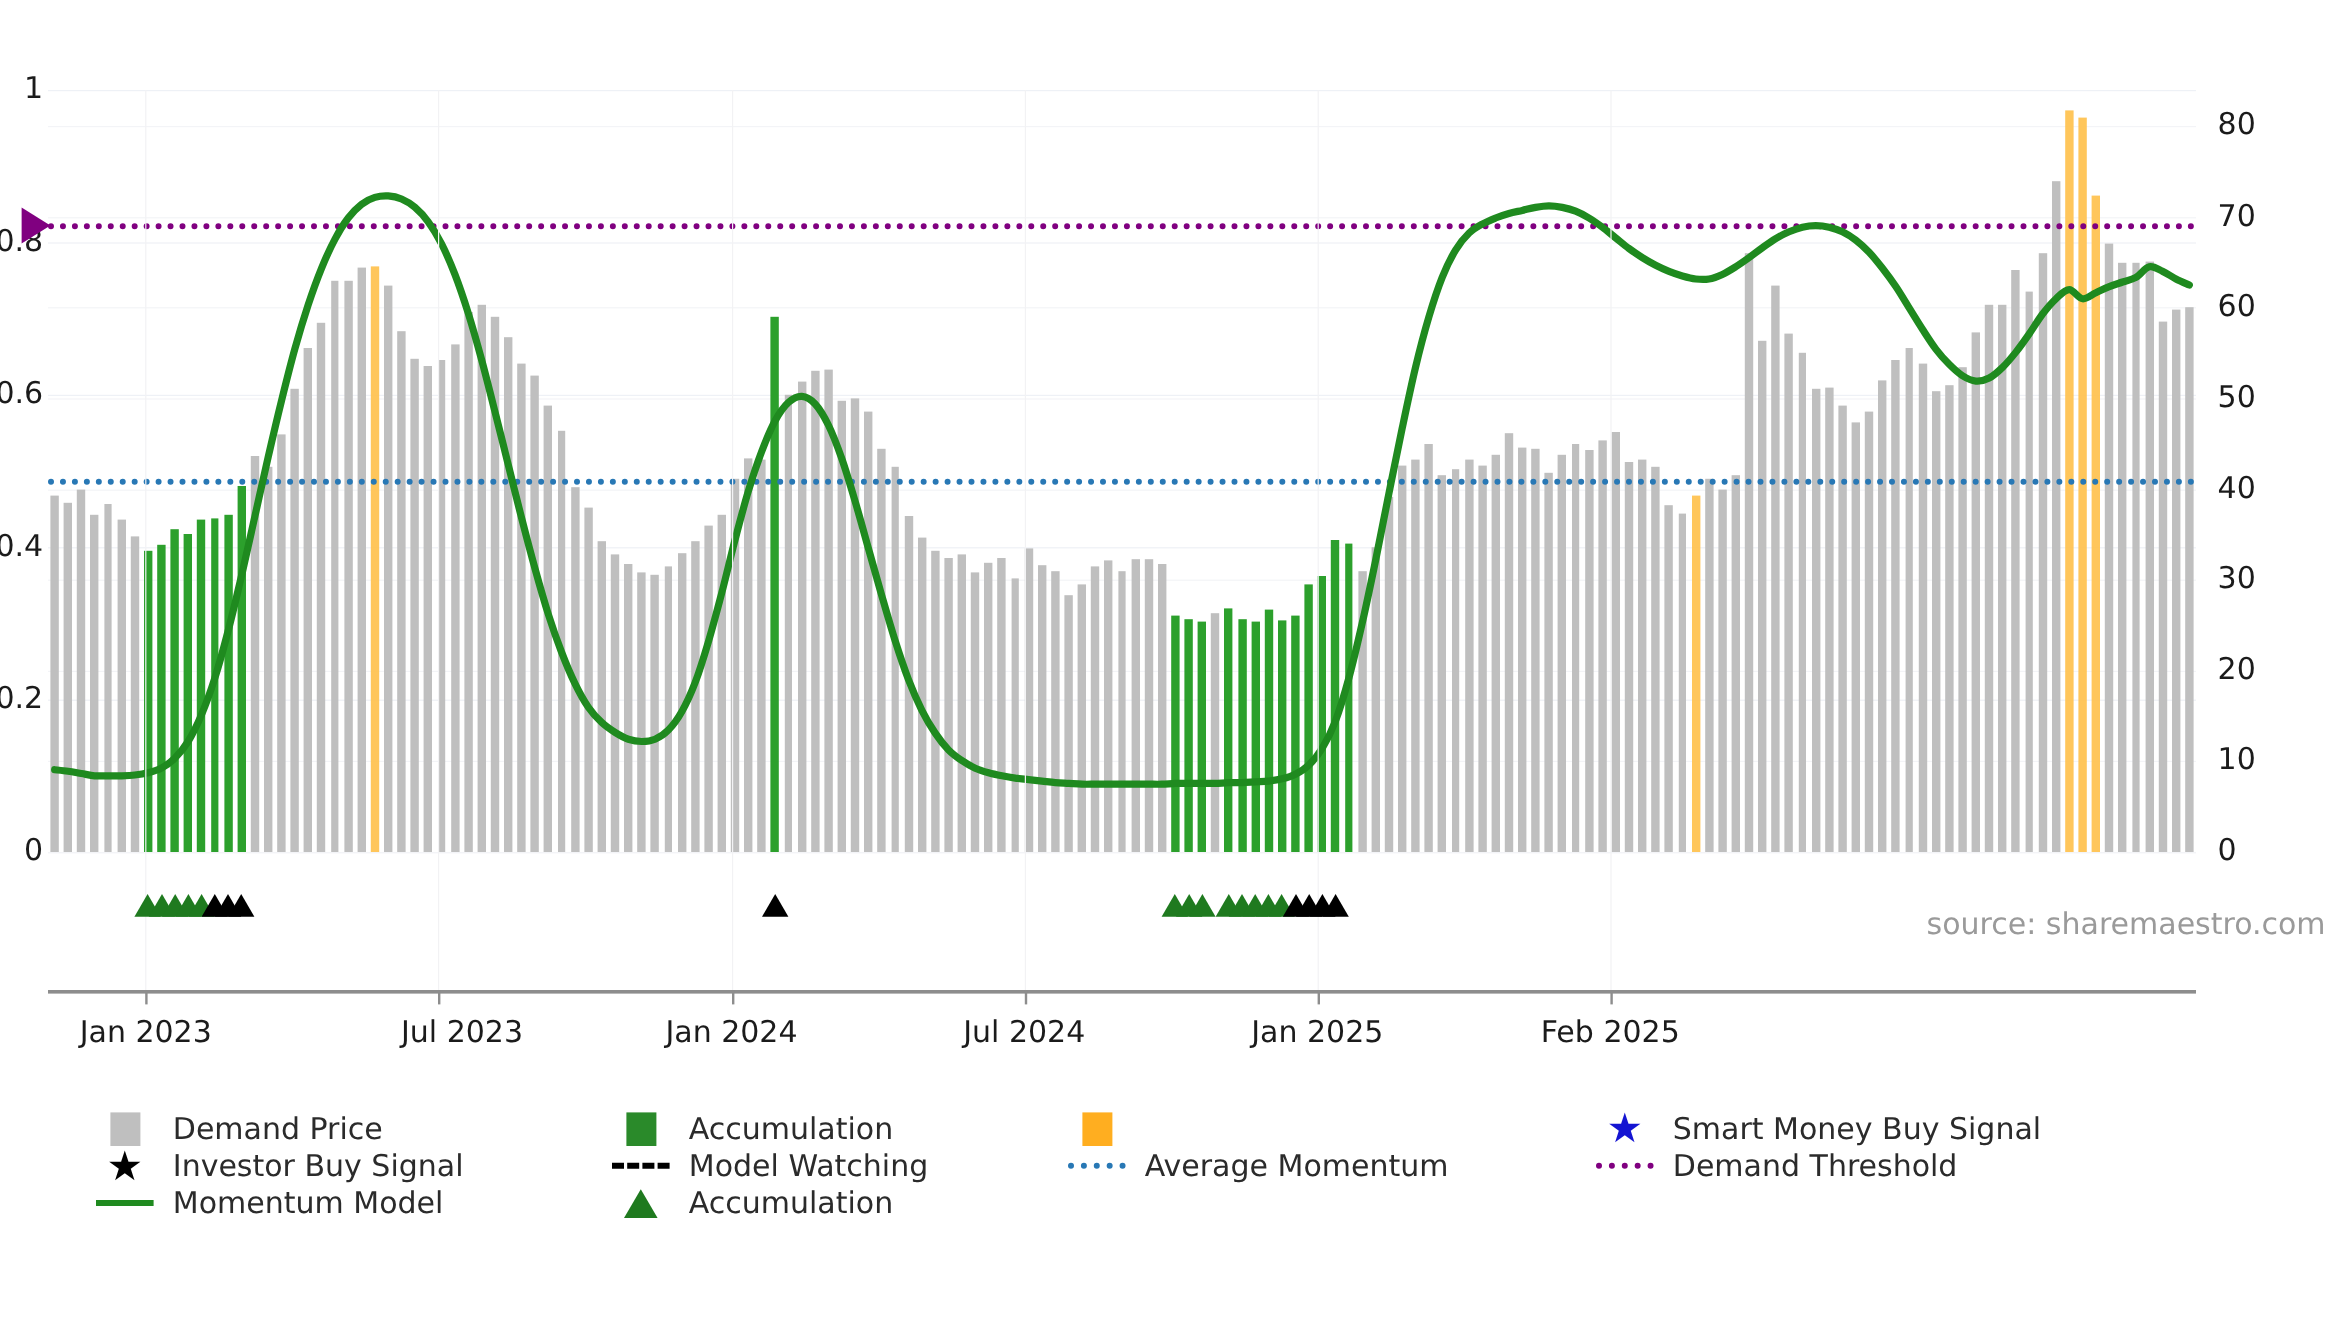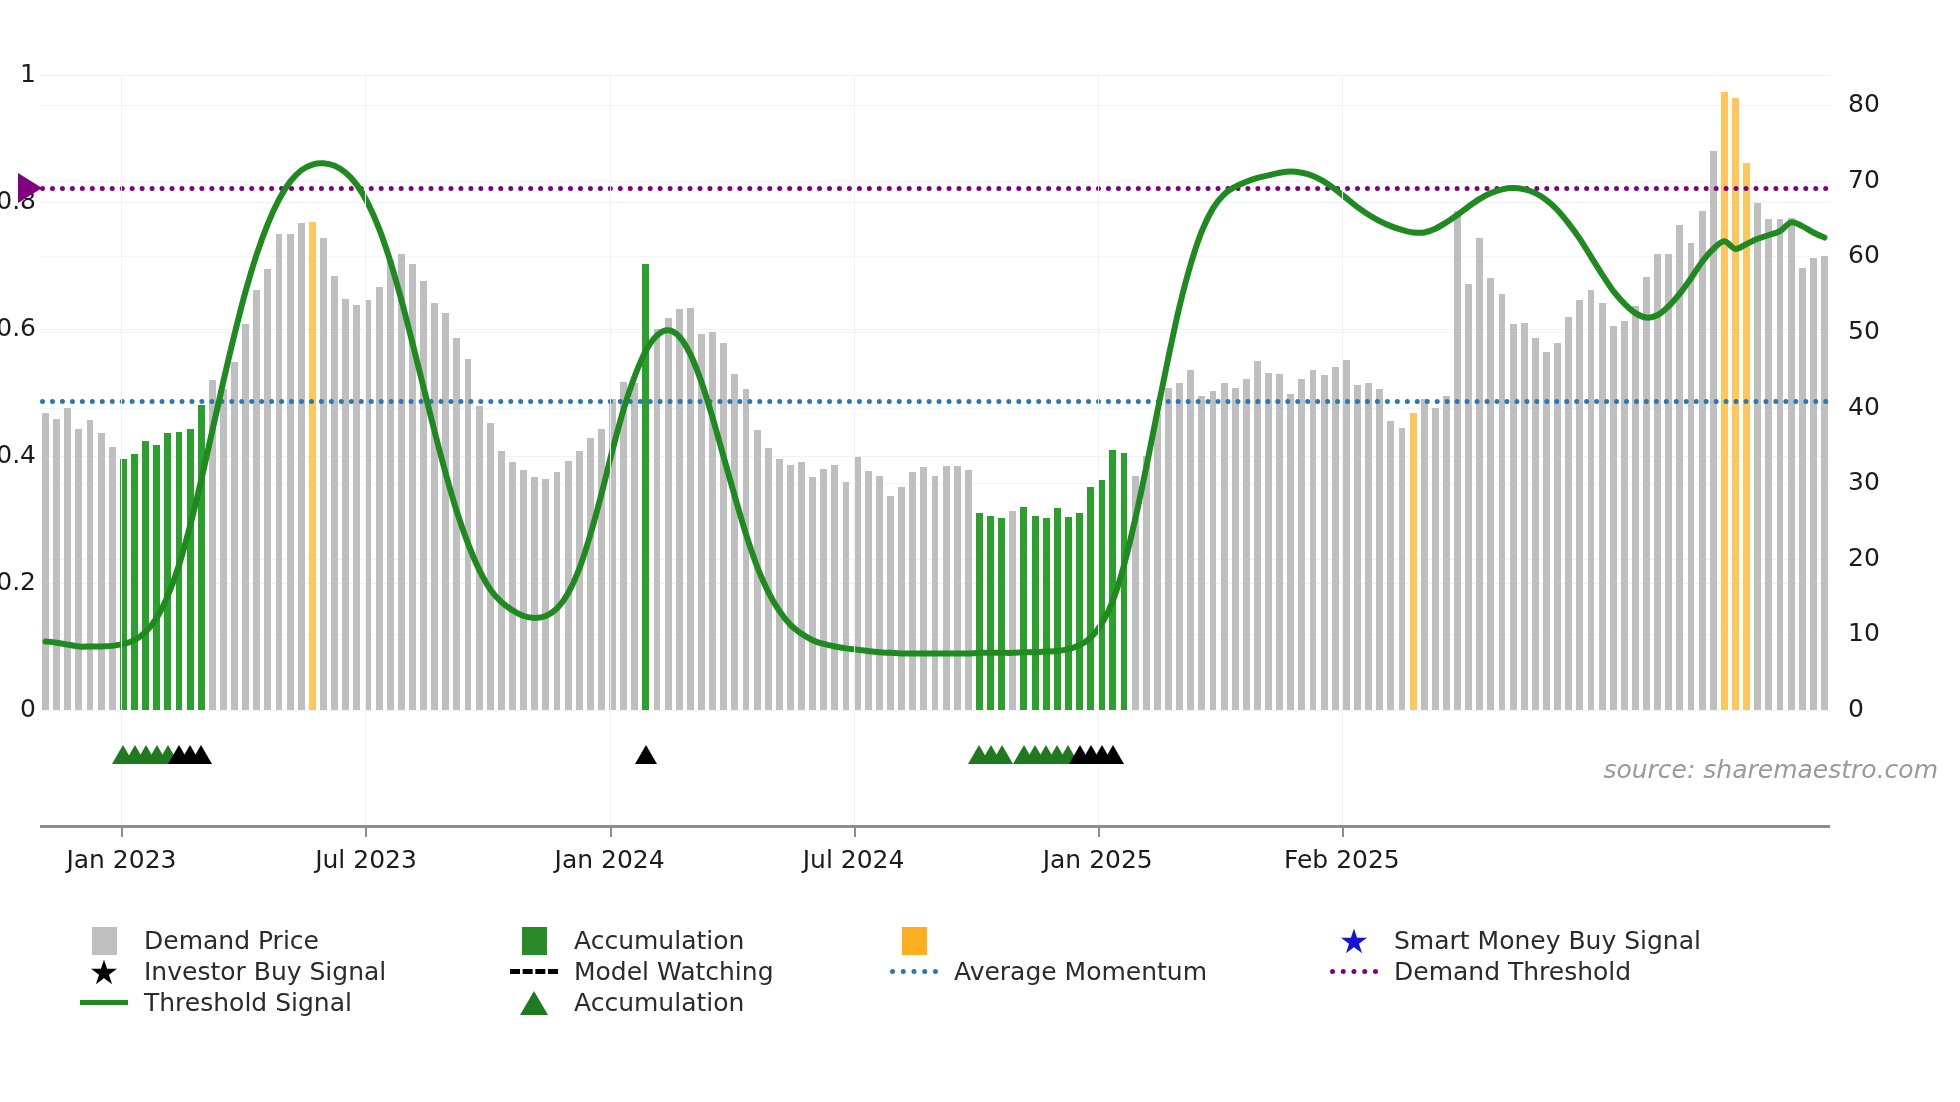--- a/index.html
+++ b/index.html
@@ -122,21 +122,20 @@
   }
 
   
   .source-note {
     position: absolute;
     right: 22px;
     top: 755px;
     font-size: 25px;
     color: #9a9a9a;
     white-space: nowrap;
-    font-style: italic;
   }
 
   
   .legend {
     position: absolute;
     left: 80px;
     top: 925px;
     width: 1850px;
     display: grid;
     grid-template-columns: 430px 380px 440px 420px;
@@ -406,21 +405,21 @@
       </svg>
   </div>
 
   <div class="xaxis-line"></div>
   <div id="x-axis">
       <div class="xtick-grid" style="left: 121.445px;"></div>
       <div class="xtick" style="left: 121.445px;"></div>
       <div class="xtick-label" style="left: 121.445px;">Jan 2023</div>
       <div class="xtick-grid" style="left: 365.422px;"></div>
       <div class="xtick" style="left: 365.422px;"></div>
-      <div class="xtick-label" style="left: 366px;">Jul 2023</div>
+      <div class="xtick-label" style="left: 385px;">Jul 2023</div>
       <div class="xtick-grid" style="left: 609.578px;"></div>
       <div class="xtick" style="left: 609.578px;"></div>
       <div class="xtick-label" style="left: 609.578px;">Jan 2024</div>
       <div class="xtick-grid" style="left: 853.555px;"></div>
       <div class="xtick" style="left: 853.555px;"></div>
       <div class="xtick-label" style="left: 853.555px;">Jul 2024</div>
       <div class="xtick-grid" style="left: 1097.71px;"></div>
       <div class="xtick" style="left: 1097.71px;"></div>
       <div class="xtick-label" style="left: 1097.71px;">Jan 2025</div>
       <div class="xtick-grid" style="left: 1341.87px;"></div>
@@ -499,21 +498,21 @@
       <div class="legend-item">
         <div class="swatch">
           <div class="sw-dot" style="border-top-color: rgb(128, 0, 128);"></div>
         </div>
         <div class="legend-label">Demand Threshold</div>
       </div>
       <div class="legend-item">
         <div class="swatch">
           <div class="sw-line" style="background: rgb(31, 138, 31);"></div>
         </div>
-        <div class="legend-label">Threshold Signal</div>
+        <div class="legend-label">Momentum Model</div>
       </div>
       <div class="legend-item">
         <div class="swatch">
           <div class="sw-tri" style="border-bottom-color: rgb(31, 122, 31);"></div>
         </div>
         <div class="legend-label">Accumulation</div>
       </div>
     </div>
 </div>
 

